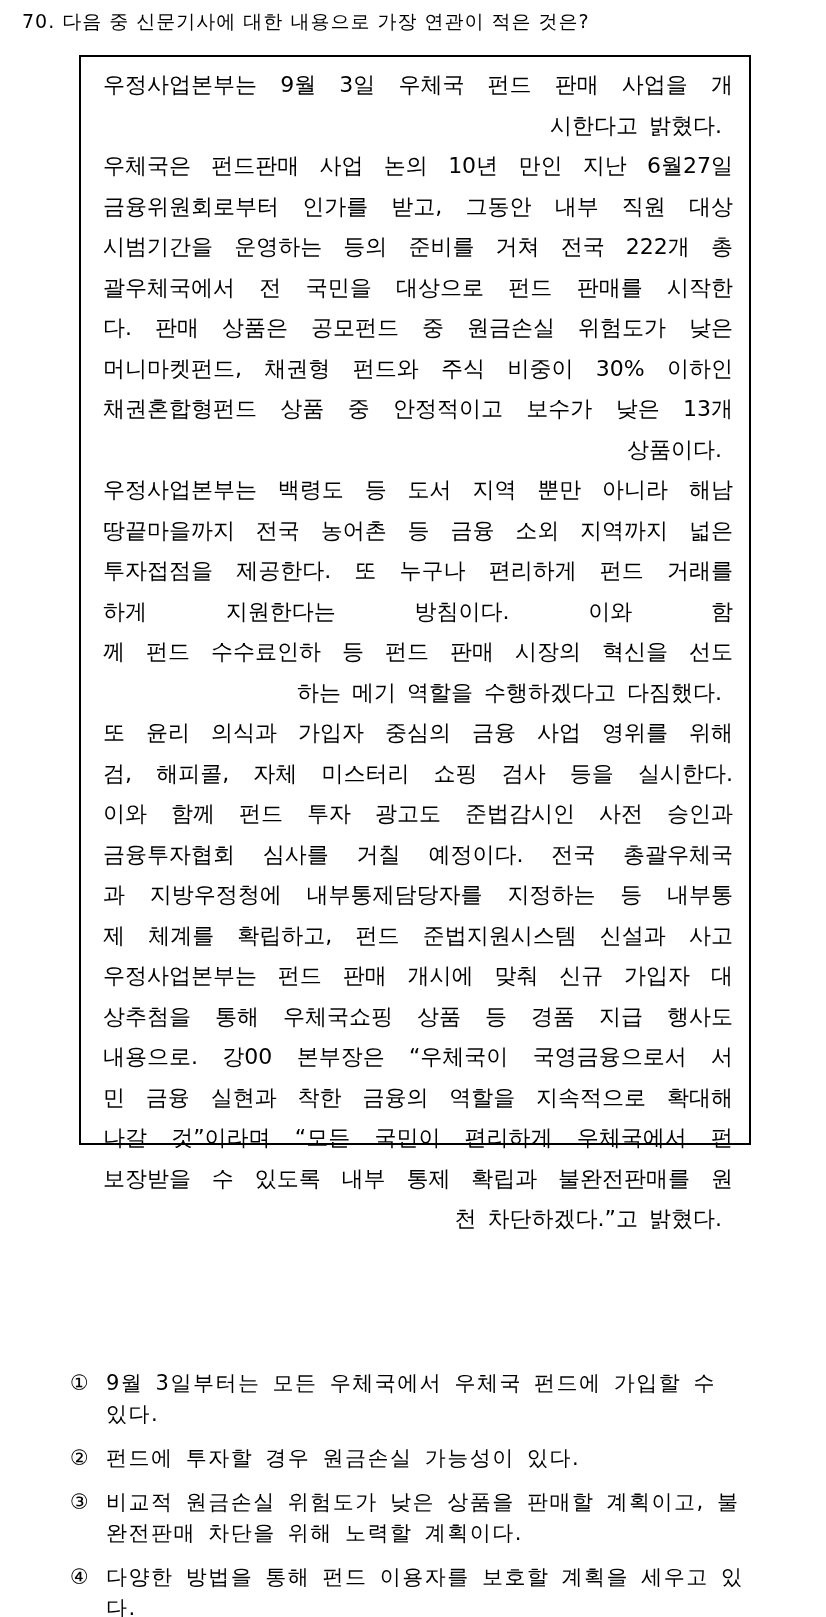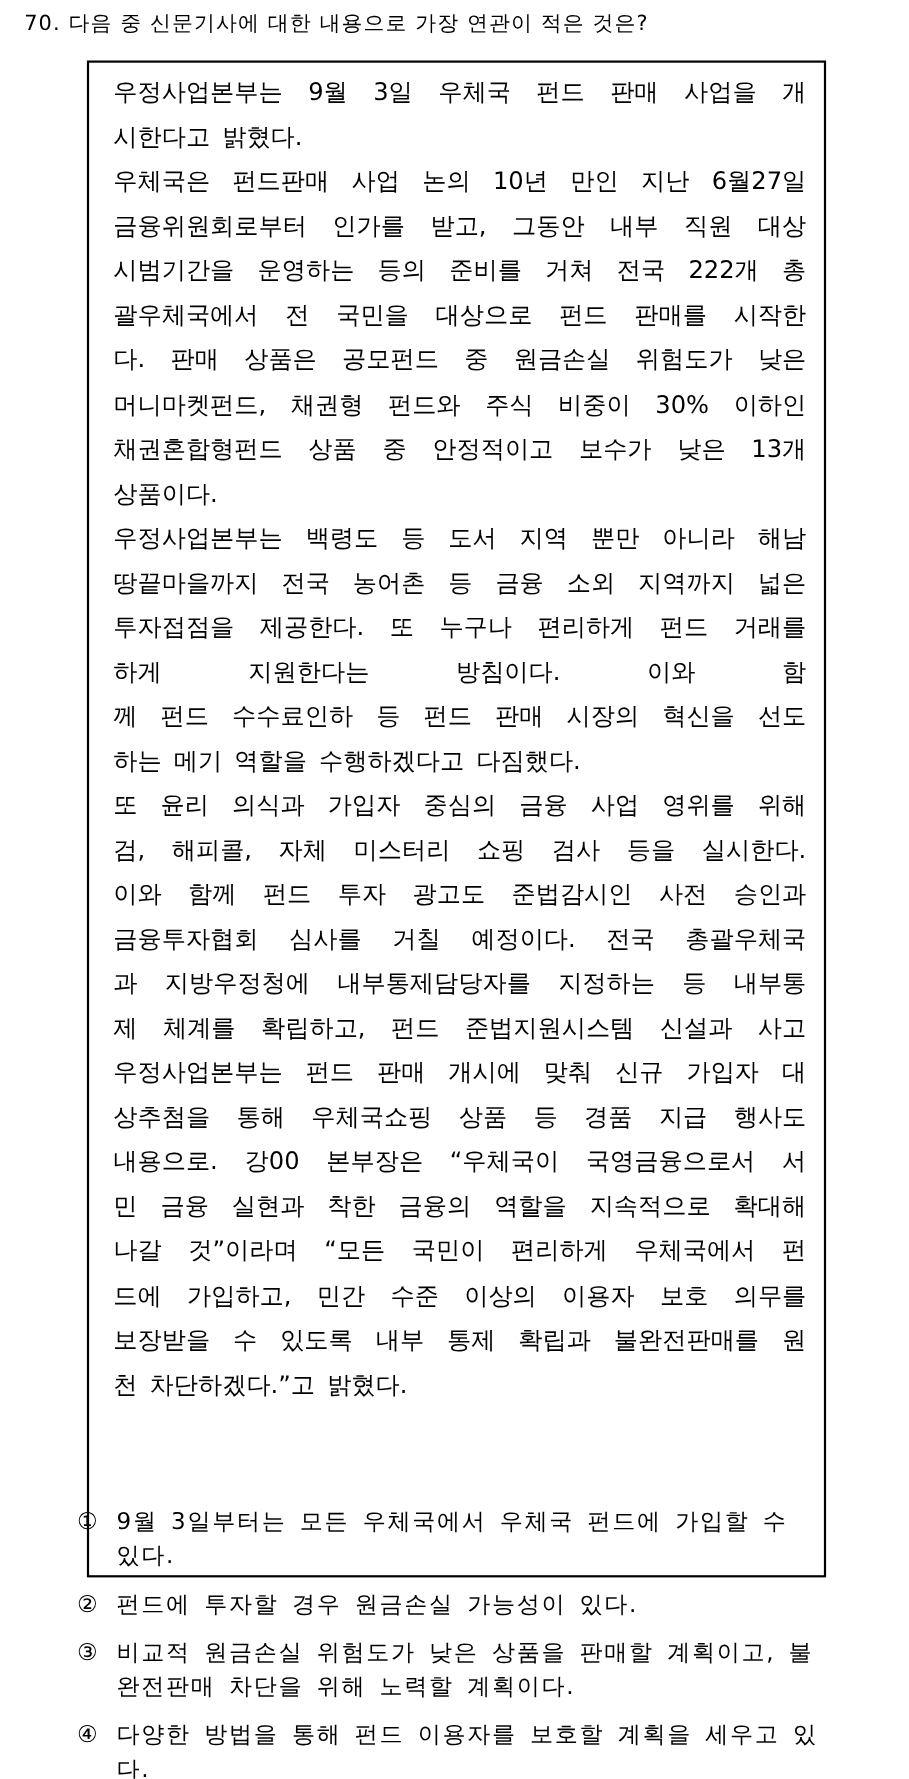--- a/index.html
+++ b/index.html
@@ -22,40 +22,40 @@
       font-size: 19px;
       line-height: 34px;
       letter-spacing: 1px;
       white-space: nowrap;
     }
     .article-box {
       position: absolute;
       left: 79px;
       top: 55px;
       width: 672px;
-      height: 1379px;
+      height: 1090px;
       border: 2px solid #000;
       box-sizing: border-box;
     }
     .article-lines {
       position: absolute;
       left: 22px;
       top: 8px;
       width: 630px;
     }
     .article-line {
       height: 40.5px;
       line-height: 40.5px;
       font-size: 22px;
       white-space: nowrap;
       display: flex;
       justify-content: space-between;
     }
     .article-line.last {
-      justify-content: flex-start;
+      justify-content: flex-end;
     }
     .article-line.last span { margin-right: 11px; }
     .choices {
       position: absolute;
       left: 70px;
       top: 1368px;
       width: 680px;
     }
     .choice {
       display: flex;
@@ -313,30 +313,20 @@
       <div class="article-line">
         <span>나갈</span>
         <span>것”이라며</span>
         <span>“모든</span>
         <span>국민이</span>
         <span>편리하게</span>
         <span>우체국에서</span>
         <span>펀</span>
       </div>
       <div class="article-line">
-        <span>드에</span>
-        <span>가입하고,</span>
-        <span>민간</span>
-        <span>수준</span>
-        <span>이상의</span>
-        <span>이용자</span>
-        <span>보호</span>
-        <span>의무를</span>
-      </div>
-      <div class="article-line">
         <span>보장받을</span>
         <span>수</span>
         <span>있도록</span>
         <span>내부</span>
         <span>통제</span>
         <span>확립과</span>
         <span>불완전판매를</span>
         <span>원</span>
       </div>
       <div class="article-line last">

